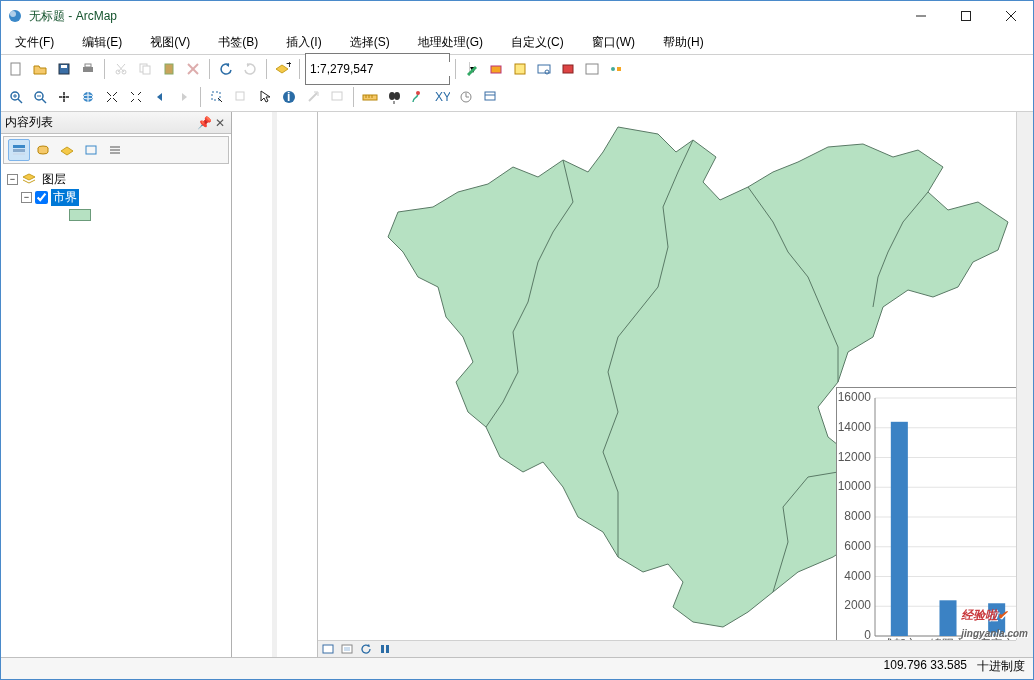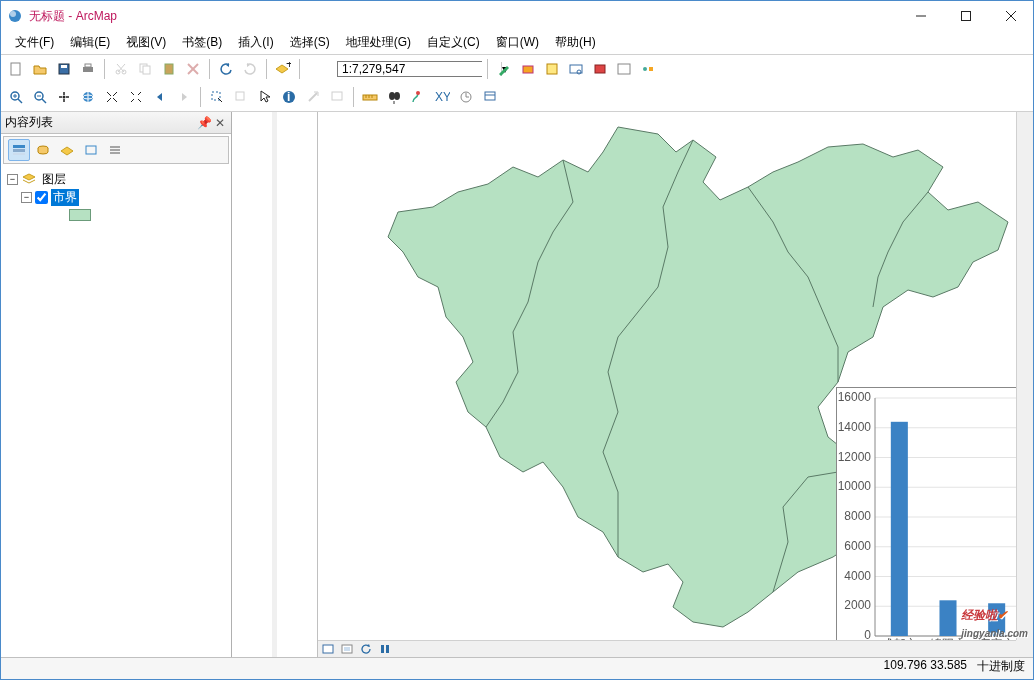--- a/index.html
+++ b/index.html
@@ -1,35 +1,35 @@
 <!DOCTYPE html>
 <html><head>
 <meta charset="utf-8">
 <style>
 * { box-sizing: border-box; margin: 0; padding: 0; font-family: "Microsoft YaHei", Arial, sans-serif; font-size: 12px; }
 body { width: 1034px; height: 680px; background: #fff; border: 1px solid #4a8aca; display: flex; flex-direction: column; overflow: hidden; }
 
 
 .titlebar { height: 30px; background: #fff; display: flex; align-items: center; padding-left: 6px; }
 .titlebar .app-icon { width: 16px; height: 16px; margin-right: 6px; display: inline-flex; align-items: center; justify-content: center; }
-.titlebar .title { flex: 1; color: #be185d; }
+.titlebar .title { flex: 1; color: #14532d; }
 .titlebar .win-controls { display: flex; height: 100%; }
 .titlebar .win-btn { width: 45px; display: flex; align-items: center; justify-content: center; color: #222; }
 
 
-.menubar { height: 24px; display: flex; align-items: center; padding: 0 6px; border-bottom: 1px solid #d0d0d0; }
+.menubar { height: 24px; display: flex; align-items: center; padding: 0 6px; border-bottom: 1px solid #d0d0d0; gap: 12px; }
 .menubar .menu-item { padding: 3px 8px; cursor: default; }
 
 
 .toolbars { border-bottom: 1px solid #d0d0d0; }
 .toolbar { height: 28px; display: flex; align-items: center; padding: 2px 4px; gap: 2px; }
 .tool-btn { width: 22px; height: 22px; display: inline-flex; align-items: center; justify-content: center; border: 1px solid transparent; border-radius: 2px; cursor: default; }
 .tool-btn.disabled { opacity: 0.4; }
 .tool-sep { width: 1px; height: 20px; background: #c0c0c0; margin: 0 3px; }
-.scale-box { width: 145px; height: 16px; border: 1px solid #7a7a7a; display: flex; align-items: flex-start; background: #fff; margin-left: 32px; }
+.scale-box { width: 145px; height: 32px; border: 1px solid #7a7a7a; display: flex; align-items: center; background: #fff; }
 .scale-box input { flex: 1; border: none; padding: 0 4px; font-size: 12px; outline: none; }
 .scale-box .dd { width: 16px; text-align: center; border-left: 1px solid #ccc; }
 
 
 .main { flex: 1; display: flex; min-height: 0; gap: 40px; }
 
 
 .toc { width: 231px; border-right: 1px solid #b0b0b0; display: flex; flex-direction: column; background: #fff; }
 .toc-header { height: 22px; background: linear-gradient(#f6f6f6,#e8e8e8); border-bottom: 1px solid #c0c0c0; display: flex; align-items: center; padding: 0 4px; }
 .toc-header .title { flex: 1; font-weight: normal; }

